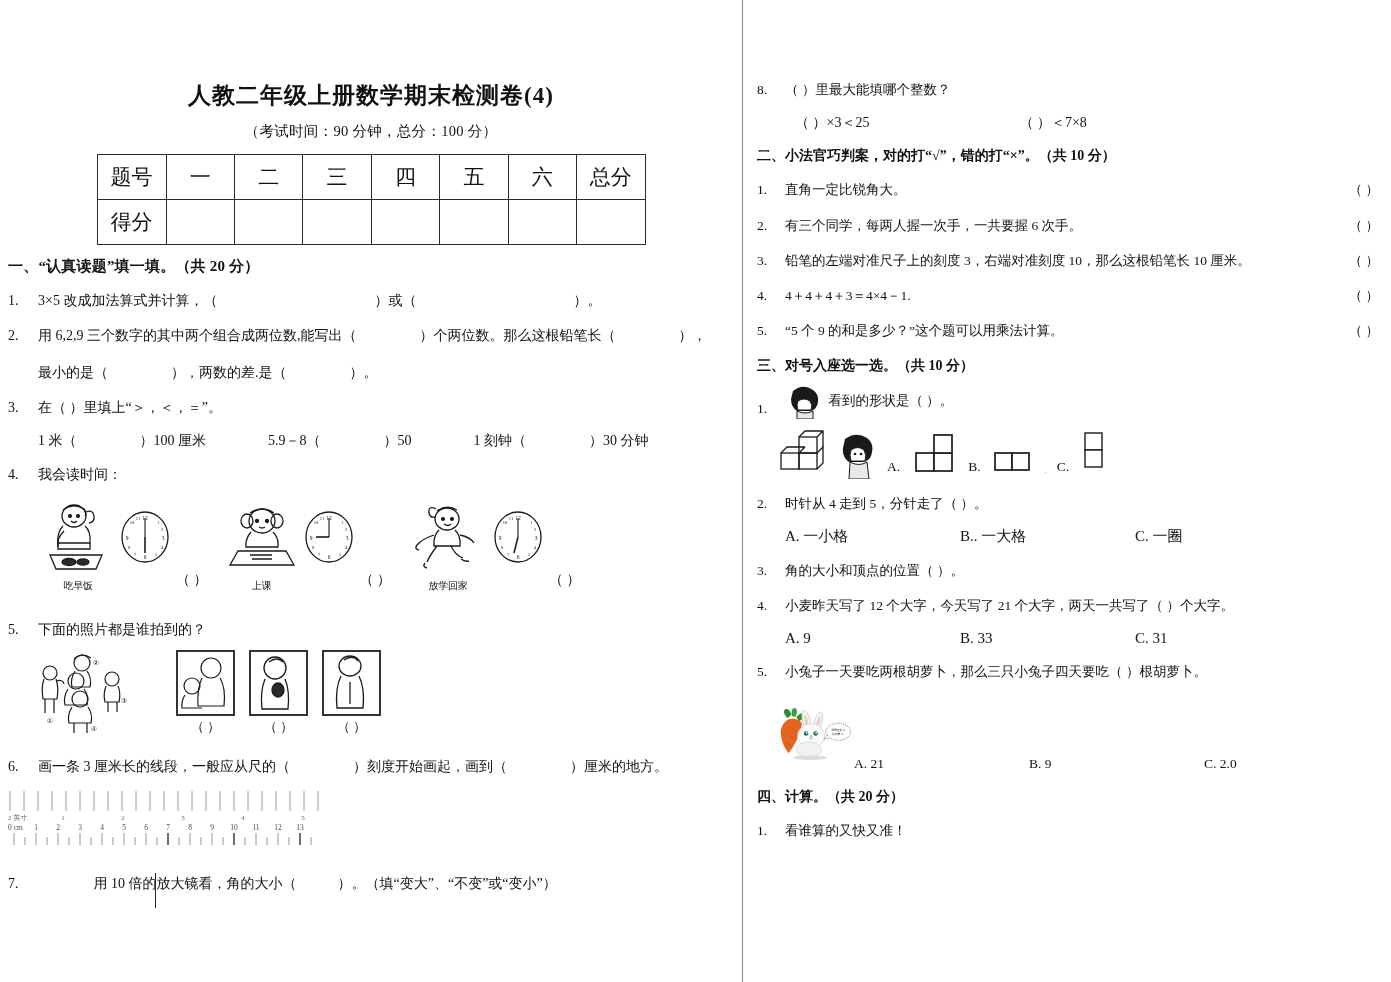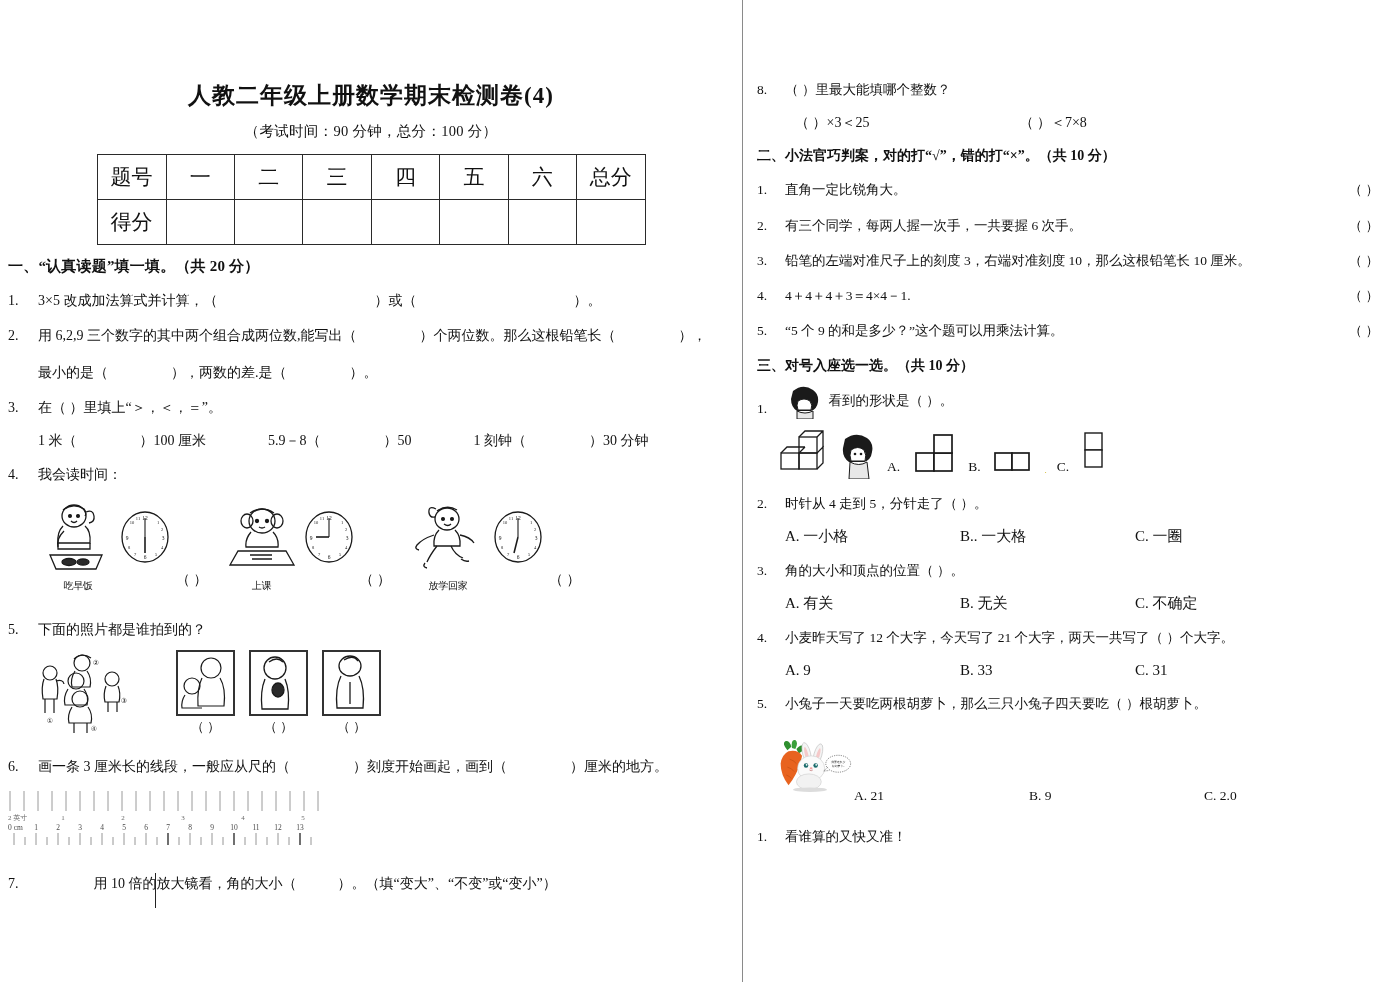--- a/index.html
+++ b/index.html
@@ -709,25 +709,20 @@
       <div class="opt-row">
         <span class="o">A.  一小格</span>
         <span class="o">B..   一大格</span>
         <span class="o">C.   一圈</span>
       </div>
 
       <div class="rq">
         <span class="num">3.</span>
         <span class="body">角的大小和顶点的位置（        ）。</span>
       </div>
-      <div class="opt-row">
-        <span class="o">A. 有关</span>
-        <span class="o">B. 无关</span>
-        <span class="o">C. 不确定</span>
-      </div>
 
       <div class="rq">
         <span class="num">4.</span>
         <span class="body">小麦昨天写了 12 个大字，今天写了 21 个大字，两天一共写了（        ）个大字。</span>
       </div>
       <div class="opt-row">
         <span class="o">A. 9</span>
         <span class="o">B. 33</span>
         <span class="o">C. 31</span>
       </div>
@@ -768,20 +763,21 @@
           <text x="112" y="40" font-size="5" text-anchor="middle" fill="#333" font-family="Liberation Serif, serif">我要吃多少</text>
           <text x="112" y="47" font-size="5" text-anchor="middle" fill="#333" font-family="Liberation Serif, serif">根胡萝卜?</text>
         </svg>
         <div class="rabbit-opts">
           <span class="o">A.  21</span>
           <span class="o">B.  9</span>
           <span class="o">C.  2.0</span>
         </div>
       </div>
 
+      <div class="r-section-head" style="margin-top:8px;">四、计算。（共 20 分）</div>
       <div class="rq">
         <span class="num">1.</span>
         <span class="body">看谁算的又快又准！</span>
       </div>
 
     </div>
   </div>
 </div>
 
 </body></html>

